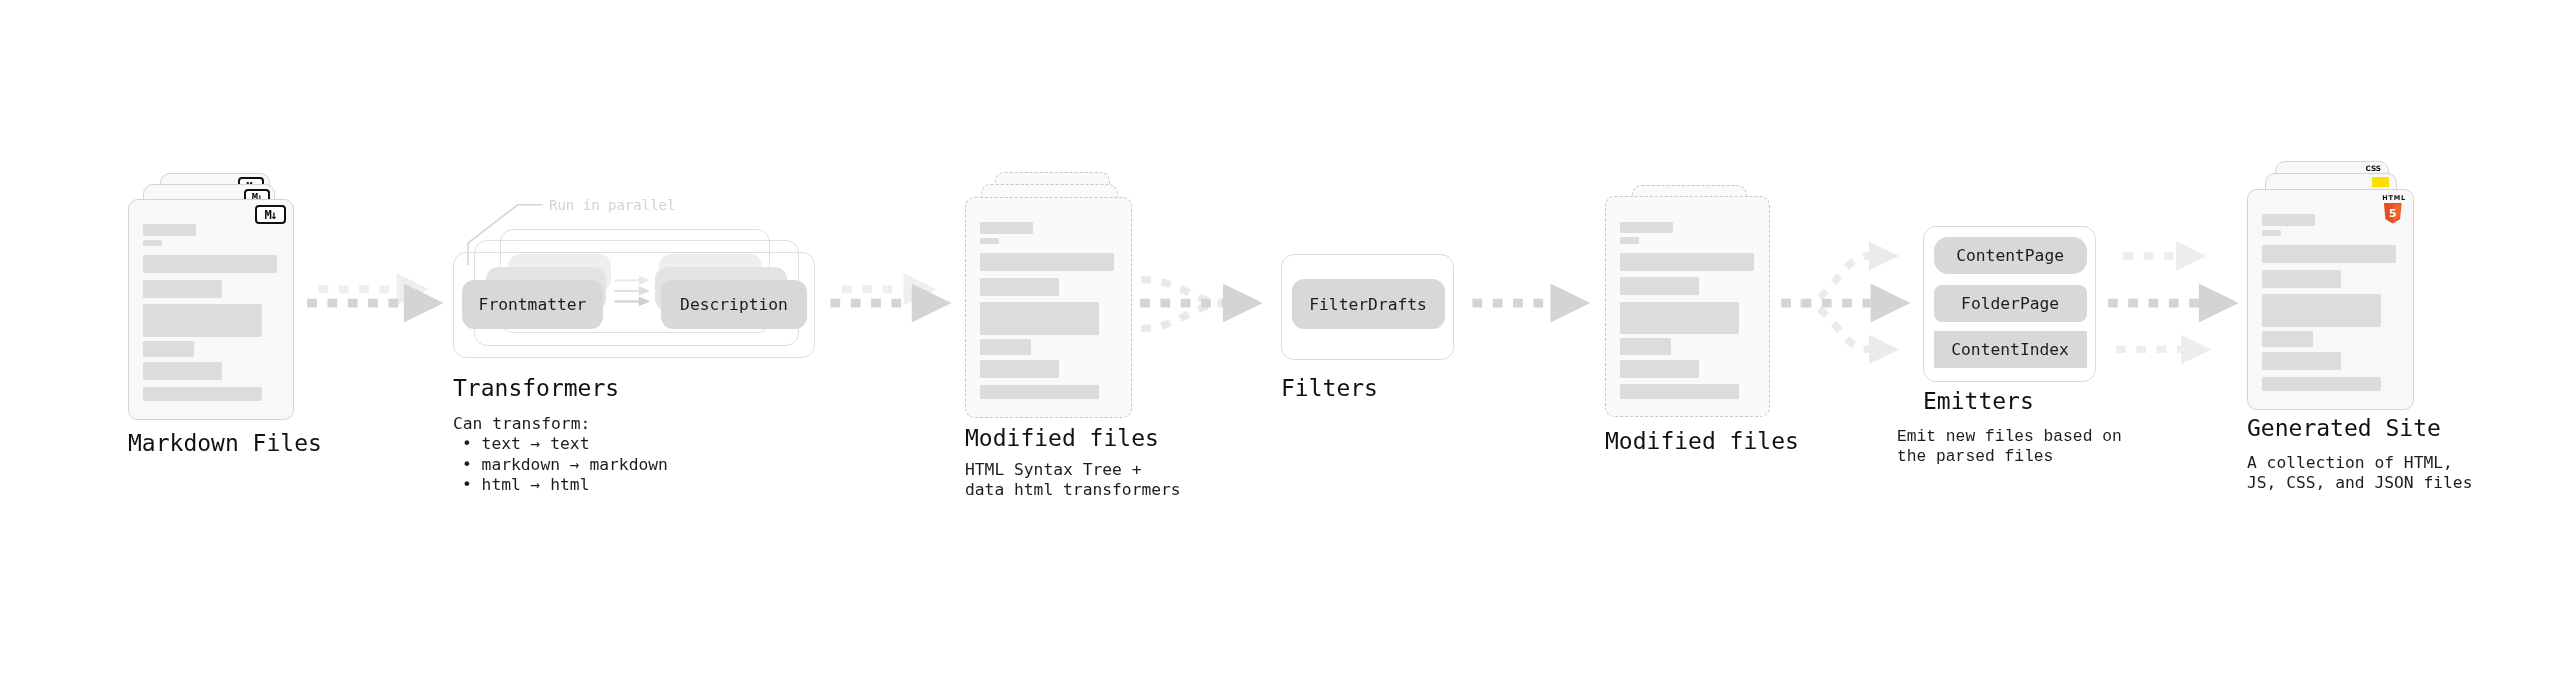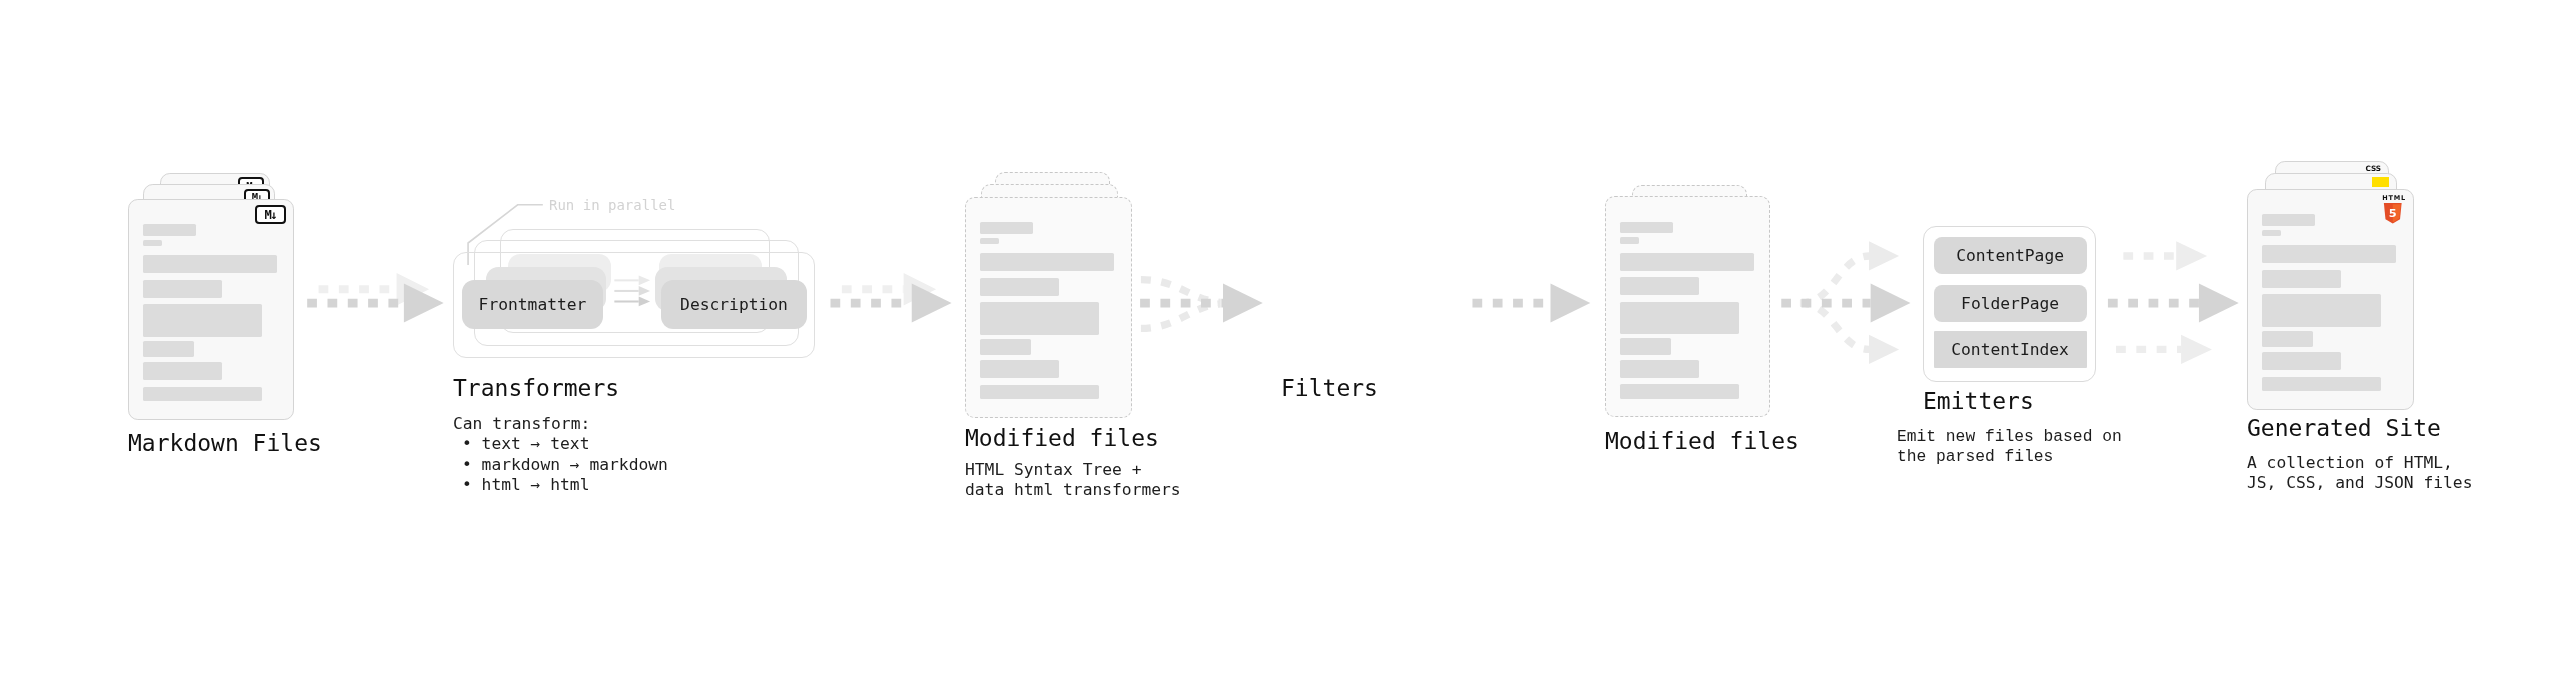--- a/index.html
+++ b/index.html
@@ -172,20 +172,24 @@
           <div class="bar" style="width: 119px; height: 14.6px; margin-bottom: 0px;"></div>
         </div>
     </div>
   </div>
   <div class="stage-label" style="left:965px;top:425px;">Modified files</div>
   <div class="stage-caption" style="left:965px;top:460px;">
     <div>HTML Syntax Tree +</div>
     <div>data html transformers</div>
   </div>
 
+  <div class="stage" style="left:1281px;top:254px;width:173px;height:106px;">
+    <div class="outline-box" style="left:0;top:0;width:173px;height:106px;border-color:#dadada;"></div>
+    <div class="pill" style="left:10.6px;top:25px;width:153px;height:50px;">FilterDrafts</div>
+  </div>
   <div class="stage-label" style="left:1281px;top:375px;">Filters</div>
 
   <div class="stage" style="left:1605px;top:185px;width:165px;height:236px;">
     <div class="doc dashed" style="left:27px;top:0;width:115px;height:221px;"></div>
     <div class="doc dashed" style="left:0;top:11.4px;width:165px;height:221px;">
       <div class="doc-lines">
           <div class="bar" style="width: 53px; height: 11.4px; margin-bottom: 4.1px;"></div>
           <div class="bar" style="width: 18.7px; height: 6.5px; margin-bottom: 9px;"></div>
           <div class="bar" style="width: 134px; height: 18px; margin-bottom: 6.5px;"></div>
           <div class="bar" style="width: 79px; height: 18px; margin-bottom: 6.5px;"></div>
@@ -193,21 +197,21 @@
           <div class="bar" style="width: 51px; height: 16.3px; margin-bottom: 4.9px;"></div>
           <div class="bar" style="width: 79px; height: 18px; margin-bottom: 6.5px;"></div>
           <div class="bar" style="width: 119px; height: 14.6px; margin-bottom: 0px;"></div>
         </div>
     </div>
   </div>
   <div class="stage-label" style="left:1605px;top:428px;">Modified files</div>
 
   <div class="stage" style="left:1923px;top:226px;width:173px;height:156px;">
     <div class="outline-box" style="left:0;top:0;width:173px;height:156px;border-color:#dadada;"></div>
-    <div class="pill" style="left:10.6px;top:11.4px;width:153px;height:37px;border-radius:8px;">ContentPage</div>
+    <div class="pill" style="left:10.6px;top:11.4px;width:153px;height:37px;border-radius:14px;">ContentPage</div>
     <div class="pill" style="left:10.6px;top:59px;width:153px;height:37px;border-radius:8px;">FolderPage</div>
     <div class="pill" style="left:10.6px;top:105px;width:153px;height:37px;border-radius:1px;">ContentIndex</div>
   </div>
   <div class="stage-label" style="left:1923px;top:388px;">Emitters</div>
   <div class="stage-caption" style="left:1897px;top:427px;font-family:Liberation Mono, monospace;">
     <div>Emit new files based on</div>
     <div>the parsed files</div>
   </div>
 
   <div class="stage" style="left:2247px;top:161px;width:167px;height:248px;">

